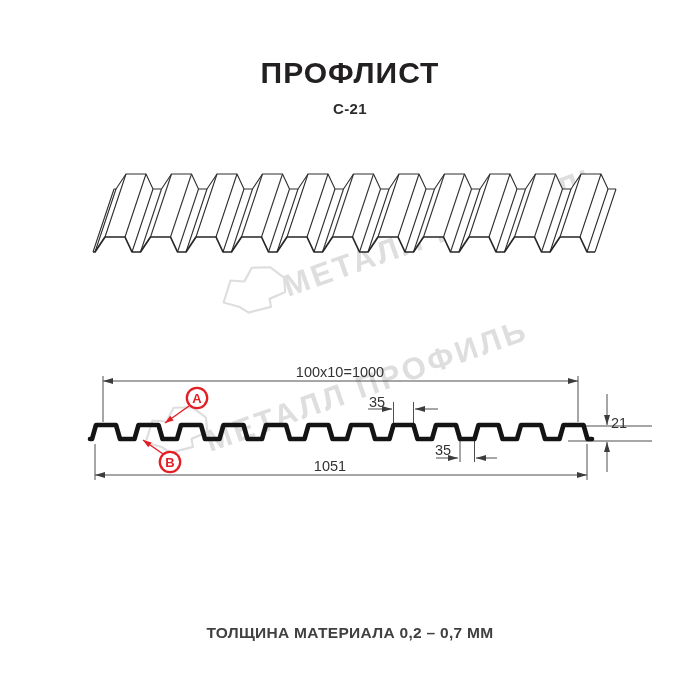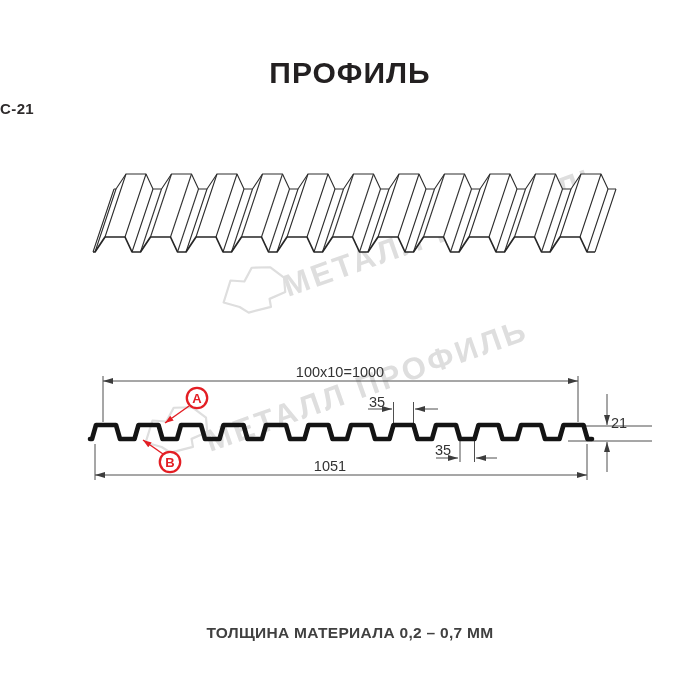--- a/index.html
+++ b/index.html
@@ -13,39 +13,39 @@
     position:relative;width:700px;height:700px;background:#fff;overflow:hidden;
     font-family:"Liberation Sans", sans-serif;
   }
   .title{
     position:absolute;top:56px;left:0;width:700px;margin:0;
     text-align:center;font-size:30px;font-weight:bold;letter-spacing:1px;
     color:var(--ink);
   }
   .subtitle{
     position:absolute;top:100px;left:0;width:700px;
-    font-size:15px;font-weight:600;color:#2e2b2c;letter-spacing:.4px;
+    text-align:center;font-size:15px;font-weight:600;color:#2e2b2c;letter-spacing:.4px;
   }
   .footer{
     position:absolute;top:624px;left:0;width:700px;
     text-align:center;font-size:15.5px;font-weight:600;color:#404040;letter-spacing:.3px;
   }
   svg.drawing{position:absolute;top:0;left:0;}
   .dim-text{font-size:14.5px;fill:#333;font-family:"Liberation Sans",sans-serif;}
   .marker-letter{font-size:13px;font-weight:bold;fill:var(--accent);font-family:"Liberation Sans",sans-serif;}
   .wm-text{font-size:31px;font-weight:bold;letter-spacing:3px;fill:var(--watermark);font-family:"Liberation Sans",sans-serif;}
   .thin{stroke:#4f4f4f;stroke-width:1;fill:none;}
   .red-line{stroke:var(--accent);stroke-width:1.4;fill:none;}
 </style>
 </head>
 <body>
 
 <div class="page">
 
-  <h1 class="title">ПРОФИЛЬ</h1>
+  <h1 class="title">ПРОФЛИСТ</h1>
   <div class="subtitle">С-21</div>
 
   <svg class="drawing" width="700" height="700" viewBox="0 0 700 700">
     <defs>
       <marker id="arr" markerWidth="11" markerHeight="8" refX="10" refY="3.5" orient="auto-start-reverse" markerUnits="userSpaceOnUse">
         <path d="M0,0.5 L10,3.5 L0,6.5 Z" fill="#3c3c3c"></path>
       </marker>
       <marker id="arrRed" markerWidth="10" markerHeight="8" refX="8.5" refY="3.5" orient="auto" markerUnits="userSpaceOnUse">
         <path d="M0,0.5 L8.5,3.5 L0,6.5 Z" fill="#e31e24"></path>
       </marker>

